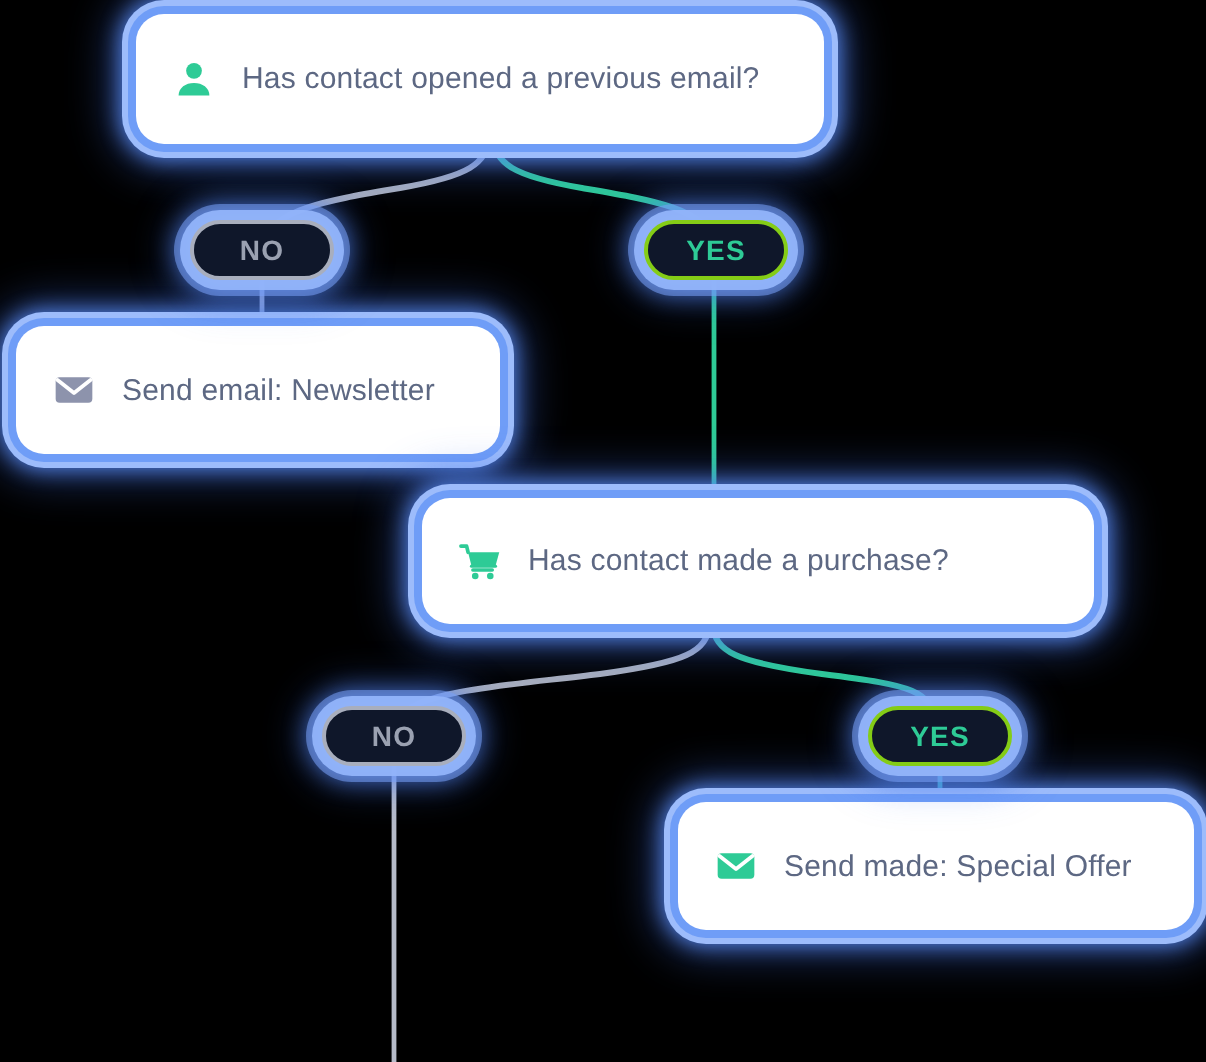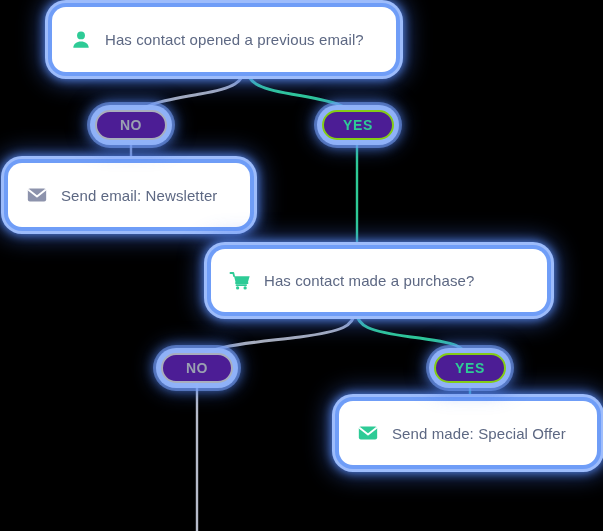--- a/index.html
+++ b/index.html
@@ -42,21 +42,21 @@
     letter-spacing:.1px;
     white-space:nowrap;
     line-height:1;
   }
 
   
   .pill{
     position:absolute;
     height:30px;
     border-radius:16px;
-    background:#4c1d95;
+    background:#0f172a;
     box-sizing:border-box;
     display:flex;align-items:center;justify-content:center;
     font-size:14px;font-weight:bold;
     letter-spacing:.6px;
     z-index:4;
   }
   .pill.no{
     border:2px solid #a8aebd;
     color:#9aa1b1;
     box-shadow:
@@ -92,21 +92,21 @@
 
     <path d="M355,312 C353,326 344,331 300,337 C252,343 204,345 197,362" fill="none" stroke="#a8aebd" stroke-width="3" stroke-linecap="round"></path>
 
     <path d="M356,312 C358,326 367,331 411,337 C459,343 463,345 470,362" fill="none" stroke="#2ecb96" stroke-width="3" stroke-linecap="round"></path>
 
     <path d="M197,376 L197,531" fill="none" stroke="#b6bbc9" stroke-width="2.4" stroke-linecap="round"></path>
 
     <path d="M470,376 L470,406" fill="none" stroke="#2ecb96" stroke-width="2.4" stroke-linecap="round"></path>
   </svg>
 
-  <div class="node" style="left:52px;top:7px;width:344px;height:65px;">
+  <div class="node" style="left:68px;top:7px;width:344px;height:65px;">
     <svg class="glyph" viewBox="0 0 24 24">
       <circle cx="12" cy="7" r="4.3" fill="#2ecb96"></circle>
       <path d="M3.6 20.5c0-4.3 3.8-6.9 8.4-6.9s8.4 2.6 8.4 6.9z" fill="#2ecb96"></path>
     </svg>
     <span class="label">Has contact opened a previous email?</span>
   </div>
 
   <div class="pill no" style="left:95px;top:110px;width:72px;">NO</div>
   <div class="pill yes" style="left:322px;top:110px;width:72px;">YES</div>
 

